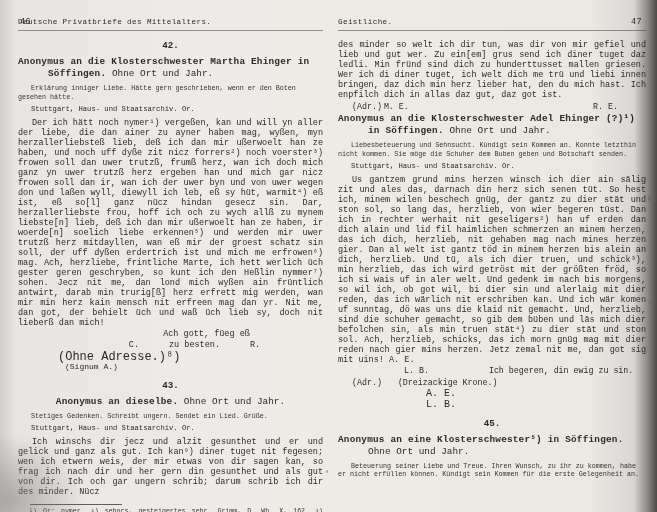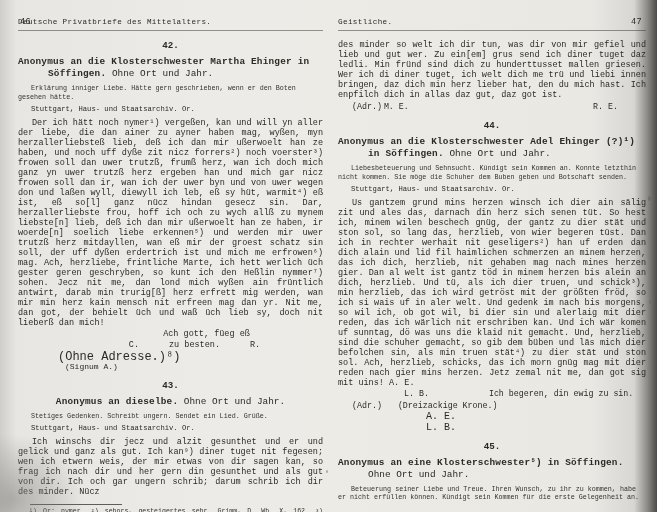--- a/index.html
+++ b/index.html
@@ -103,21 +103,20 @@
       <span class="pagenum pr">47</span>
     </div>
 
     <p class="body contbody">des minder so welt ich dir tun, was dir von mir gefiel und lieb und gut wer. Zu ein[em] grus send ich diner tuget daz ledli. Min fründ sind dich zu hunderttusset mallen griesen. Wer ich di diner tuget, ich welt dich me trü und liebi innen bringen, daz dich min herz lieber hat, den du mich hast. Ich enpfilch dich in allas daz gut, daz got ist.</p>
     <div class="adrline43">
       <span class="lbl">(Adr.)</span>
       <span class="mid">M. E.</span>
       <span class="rgt">R. E.</span>
     </div>
 
-    <div class="num">44.</div>
     <p class="head"><span class="b">Anonymus an die Klosterschwester Adel Ehinger (?)¹) in Söffingen.</span> <span>Ohne Ort und Jahr.</span></p>
     <p class="regest">Liebesbeteuerung und Sehnsucht. Kündigt sein Kommen an. Konnte letzthin nicht kommen. Sie möge die Schuher dem Buben geben und Botschaft senden.</p>
     <p class="source">Stuttgart, Haus- und Staatsarchiv.  Or.</p>
     <p class="body">Us gantzem grund mins herzen winsch ich dier ain sälig zit und ales das, darnach din herz sich senen tüt. So hest ich, minem wilen beschech gnüg, der gantz zu dier stät und ston sol, so lang das, herzlieb, von wier begeren tüst. Dan ich in rechter werhait nit geseligers²) han uf erden dan dich alain und lid fil haimlichen schmerzen an minem herzen, das ich dich, herzlieb, nit gehaben mag nach mines herzen gier. Dan al welt ist gantz töd in minem herzen bis alein an dich, herzlieb. Und tü, als ich dier truen, und schick³), min herzlieb, das ich wird getröst mit der größten fröd, so ich si wais uf in aler welt. Und gedenk im nach bis morgens, so wil ich, ob got wil, bi dier sin und alerlaig mit dier reden, das ich wärlich nit erschriben kan. Und ich wär komen uf sunntag, dö was uns die klaid nit gemacht. Und, herzlieb, sind die schuher gemacht, so gib dem büben und läs mich dier befolchen sin, als min truen stät⁴) zu dier stät und ston sol. Ach, herzlieb, schicks, das ich morn gnüg mag mit dier reden nach gier mins herzen. Jetz zemal nit me, dan got sig mit uins!  A. E.</p>
     <div class="sig44row">
       <span class="lb">L. B.</span>
       <span class="beg">Ich begeren, din ewig zu sin.</span>
     </div>
     <div class="adr44a">
       <span class="lbl">(Adr.)</span>

